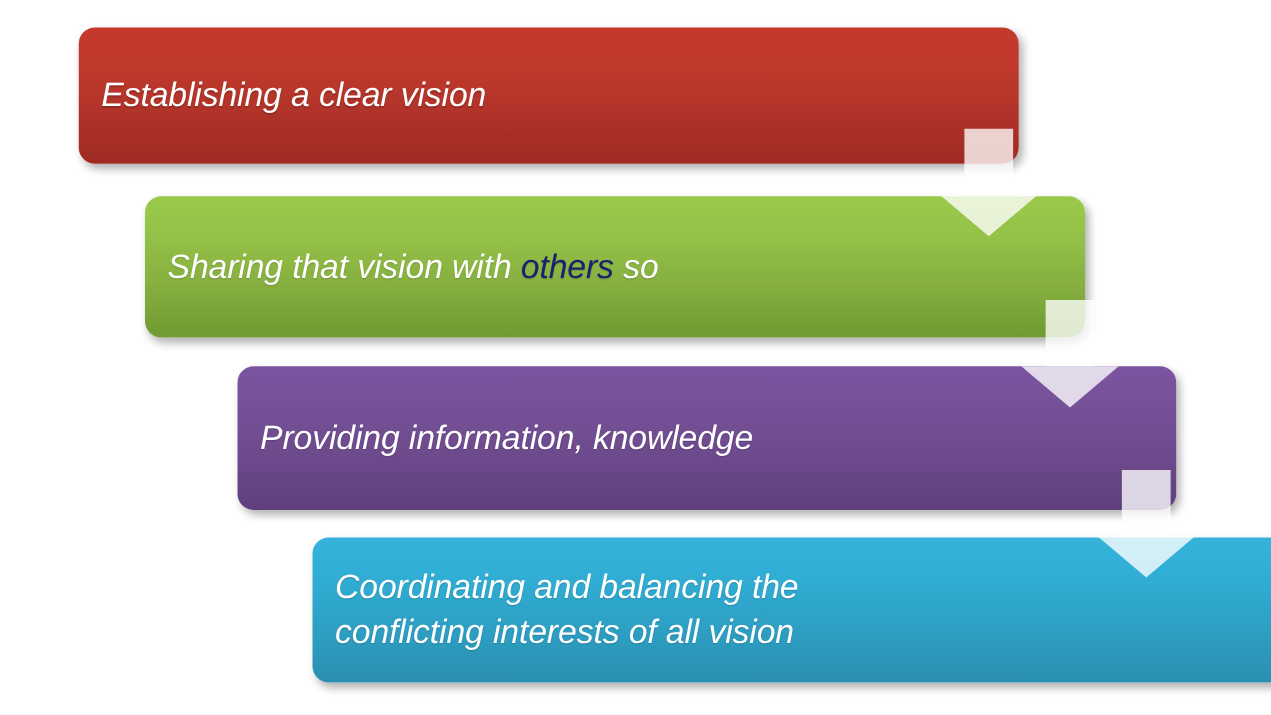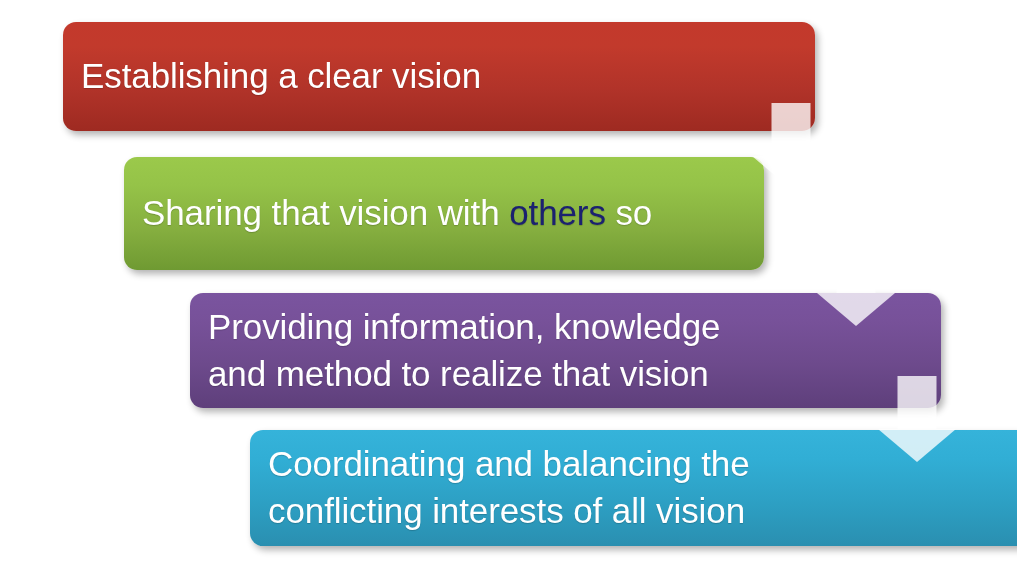--- a/index.html
+++ b/index.html
@@ -26,40 +26,41 @@
     position: absolute;
     box-sizing: border-box;
     border-radius: 13px;
     display: flex;
     align-items: center;
     box-shadow: 3px 4px 7px rgba(0,0,0,0.30);
     z-index: 2;
   }
   .step-text {
     color: #ffffff;
-    font-size: 35px;
+    font-size: 27px;
     line-height: 1.33;
     letter-spacing: -0.1px;
     padding: 0 18px;
     width: 100%;
     text-shadow: 0 1px 1px rgba(0,0,0,0.18);
+    font-style: italic;
   }
   .highlight-word {
     color: #1B2170;
   }
 
   
   #box-vision {
     left: 63px;  top: 22px;
     width: 752px; height: 109px;
     background: linear-gradient(180deg, #c3392c 0%, #c23a2c 22%, #b13329 62%, #9e2a21 100%);
   }
   #box-sharing {
-    left: 124px; top: 157px;
-    width: 640px; height: 113px;
+    left: 116px; top: 157px;
+    width: 752px; height: 113px;
     background: linear-gradient(180deg, #9bc94b 0%, #95c348 25%, #85ae3f 65%, #6f9a32 100%);
   }
   #box-providing {
     left: 190px; top: 293px;
     width: 751px; height: 115px;
     background: linear-gradient(180deg, #7a549f 0%, #775199 25%, #6d4a8c 62%, #5e3f7b 100%);
   }
   #box-coordinating {
     left: 250px; top: 430px;
     width: 863px; height: 116px;
@@ -129,21 +130,20 @@
   </div>
 
   <div class="connector-arrow" id="arrow-2">
     <div class="shaft"></div>
     <div class="head"></div>
   </div>
 
   <div class="step-box" id="box-providing">
     <div class="step-text">
       <span>Providing information, knowledge</span><br>
-      <span>and method to realize that vision</span>
     </div>
   </div>
 
   <div class="connector-arrow" id="arrow-3">
     <div class="shaft"></div>
     <div class="head"></div>
   </div>
 
   <div class="step-box" id="box-coordinating">
     <div class="step-text">

